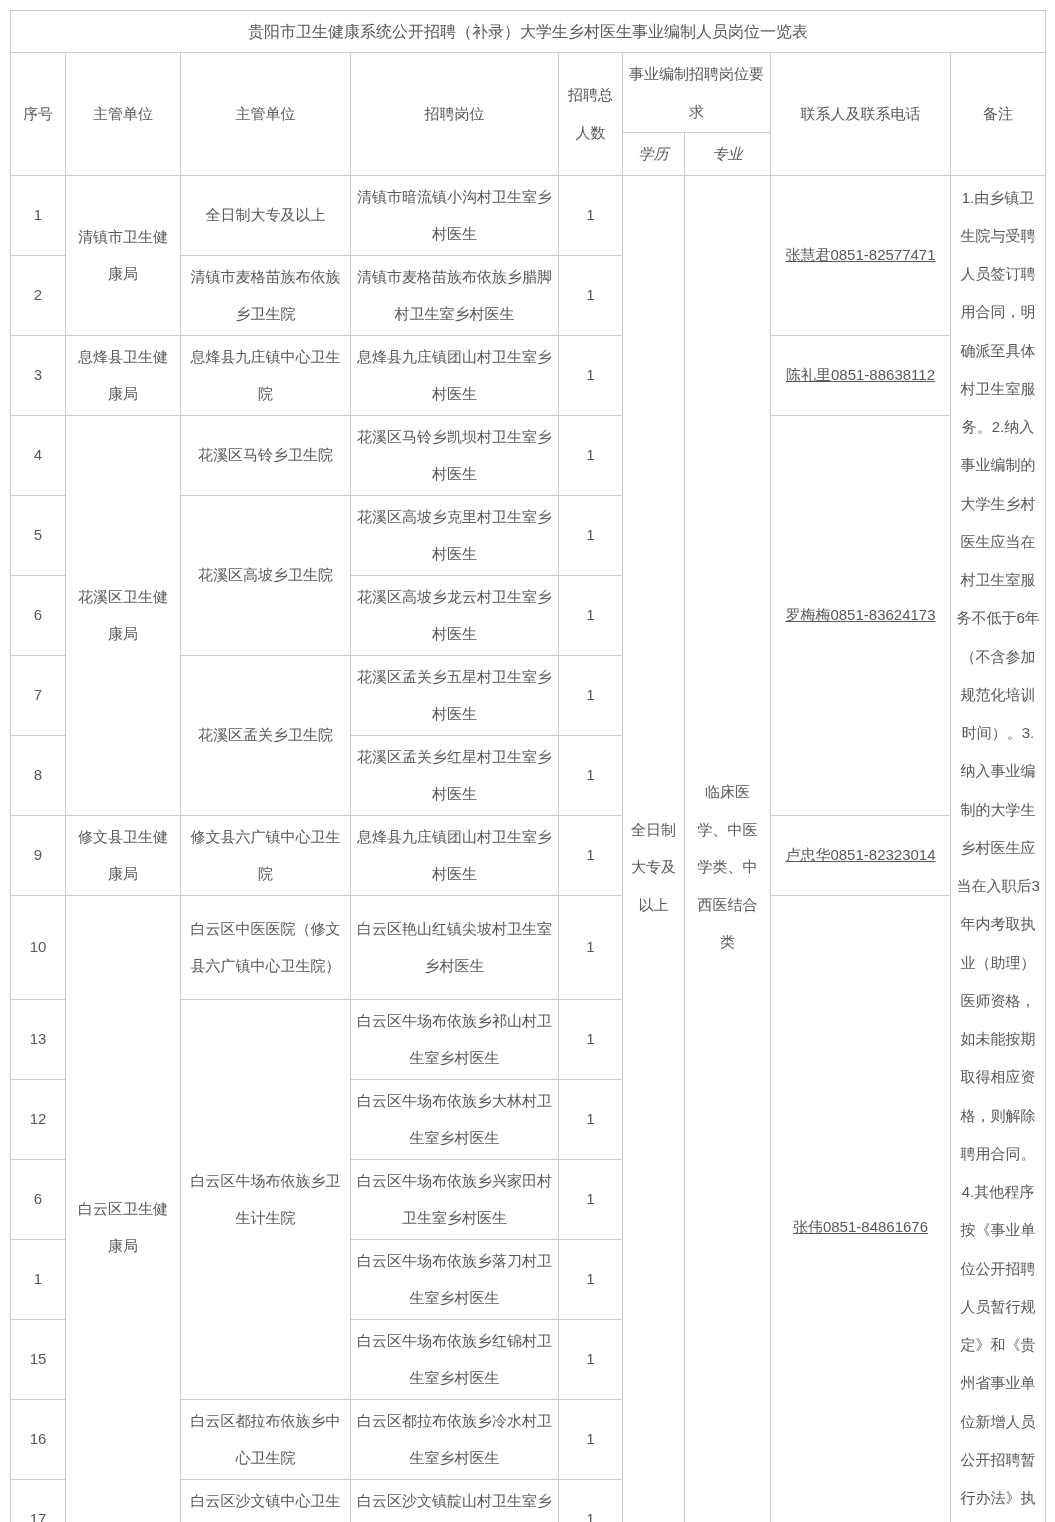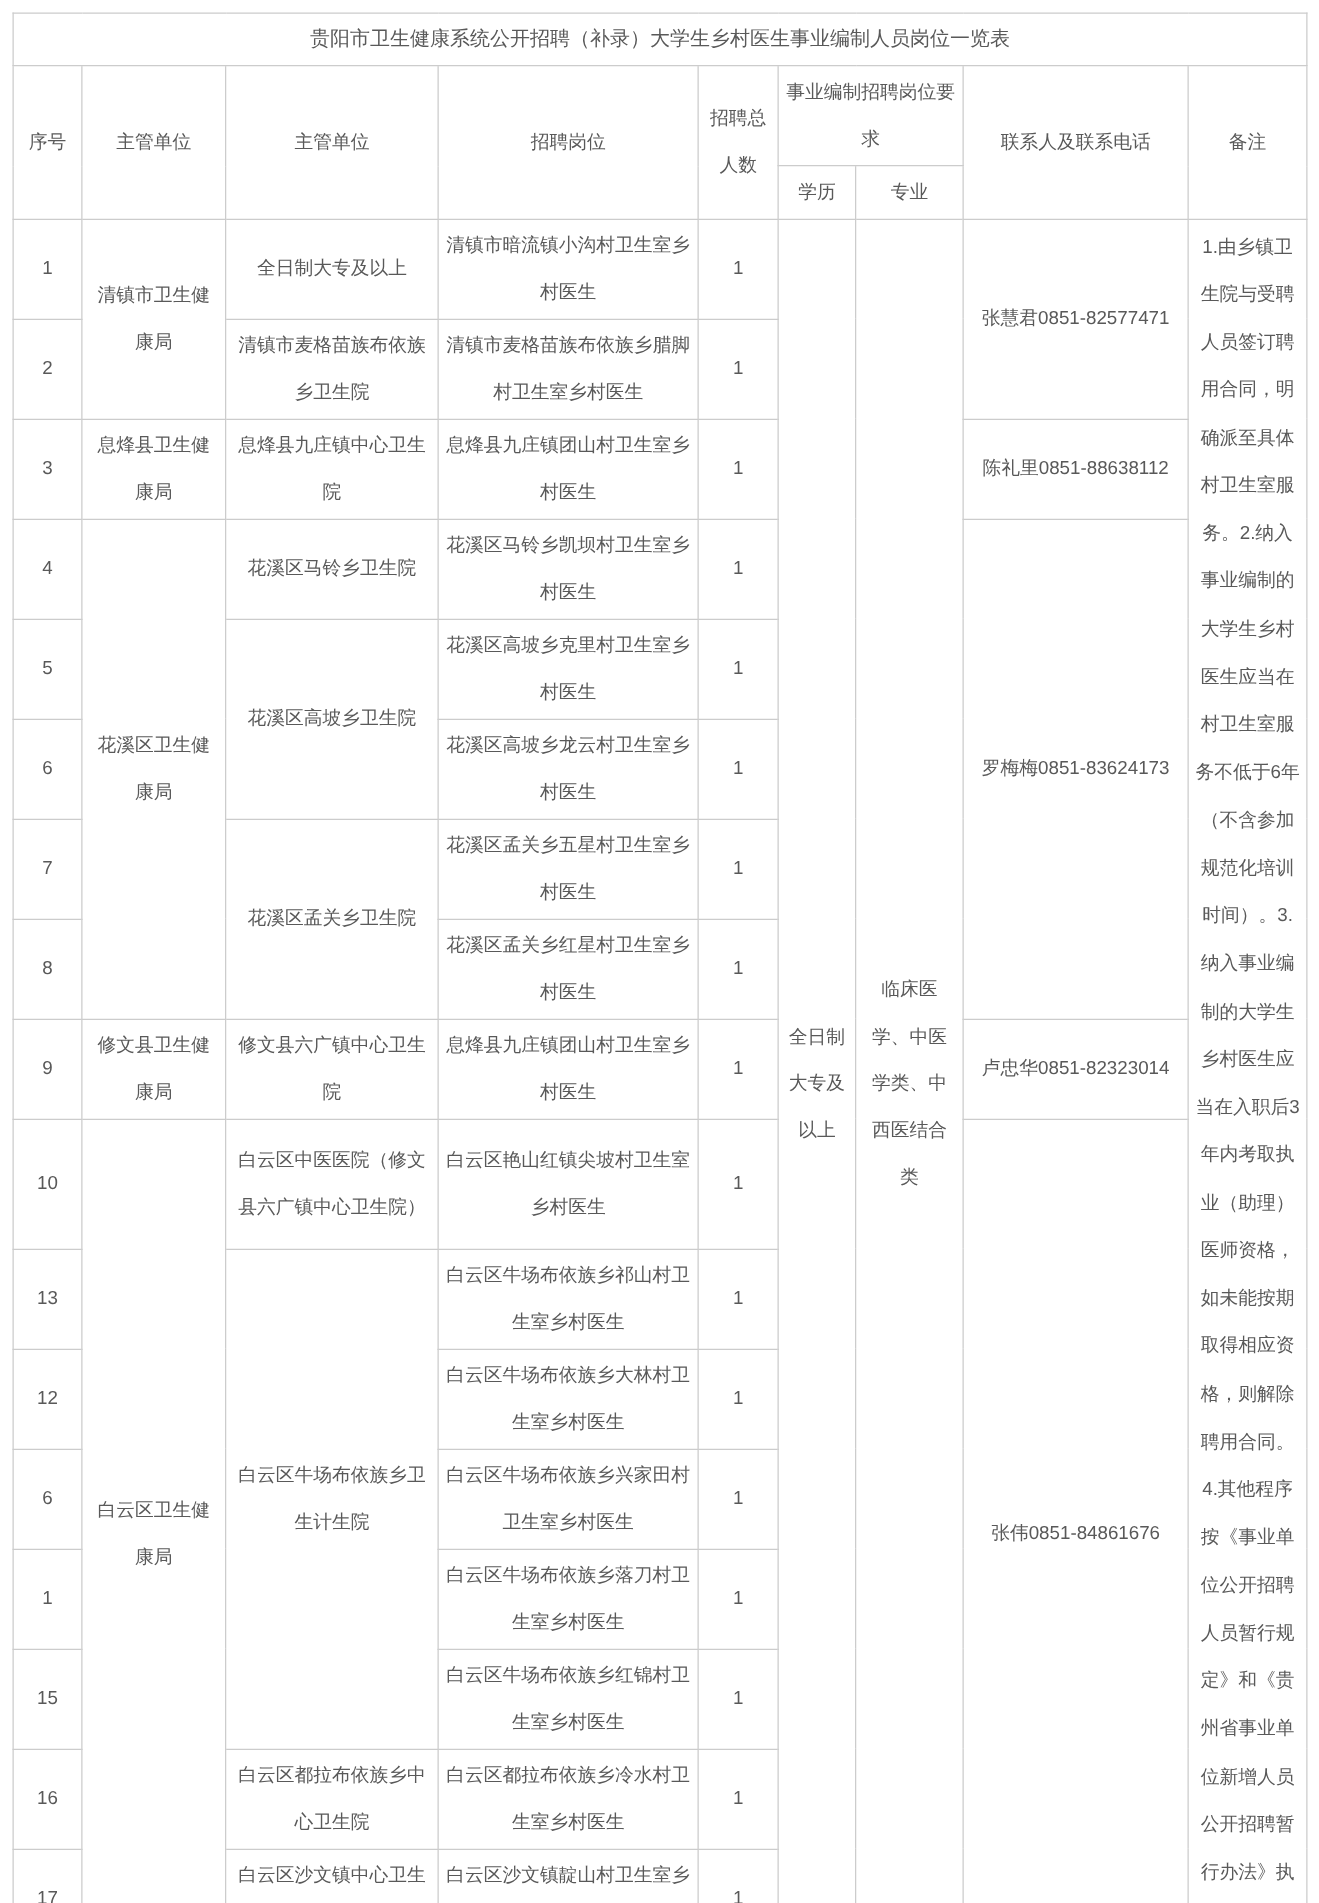--- a/index.html
+++ b/index.html
@@ -28,25 +28,25 @@
     overflow-wrap: break-word;
   }
   td.title-cell {
     height: 42px;
     font-size: 16px;
     line-height: 1.5;
     padding: 4px 6px;
     text-align: center;
   }
   tr.header-row-1 td { height: 79px; }
-  tr.header-row-2 td { height: 39px; }
+  tr.header-row-2 td { height: 39px; font-style: italic; }
   tbody tr { height: 78px; }
   tbody tr.tall-row { height: 104px; }
   td.remarks-cell { line-height: 2.55; padding: 2px 4px; }
-  td.contact-cell { padding: 2px 2px; }
+  td.contact-cell { padding: 2px 2px; text-decoration: underline; }
 </style>
 </head>
 <body>
 
 <div class="page">
   <table class="position-table">
     <colgroup>
       <col style="width:55px">
         <col style="width:115px">
         <col style="width:170px">

